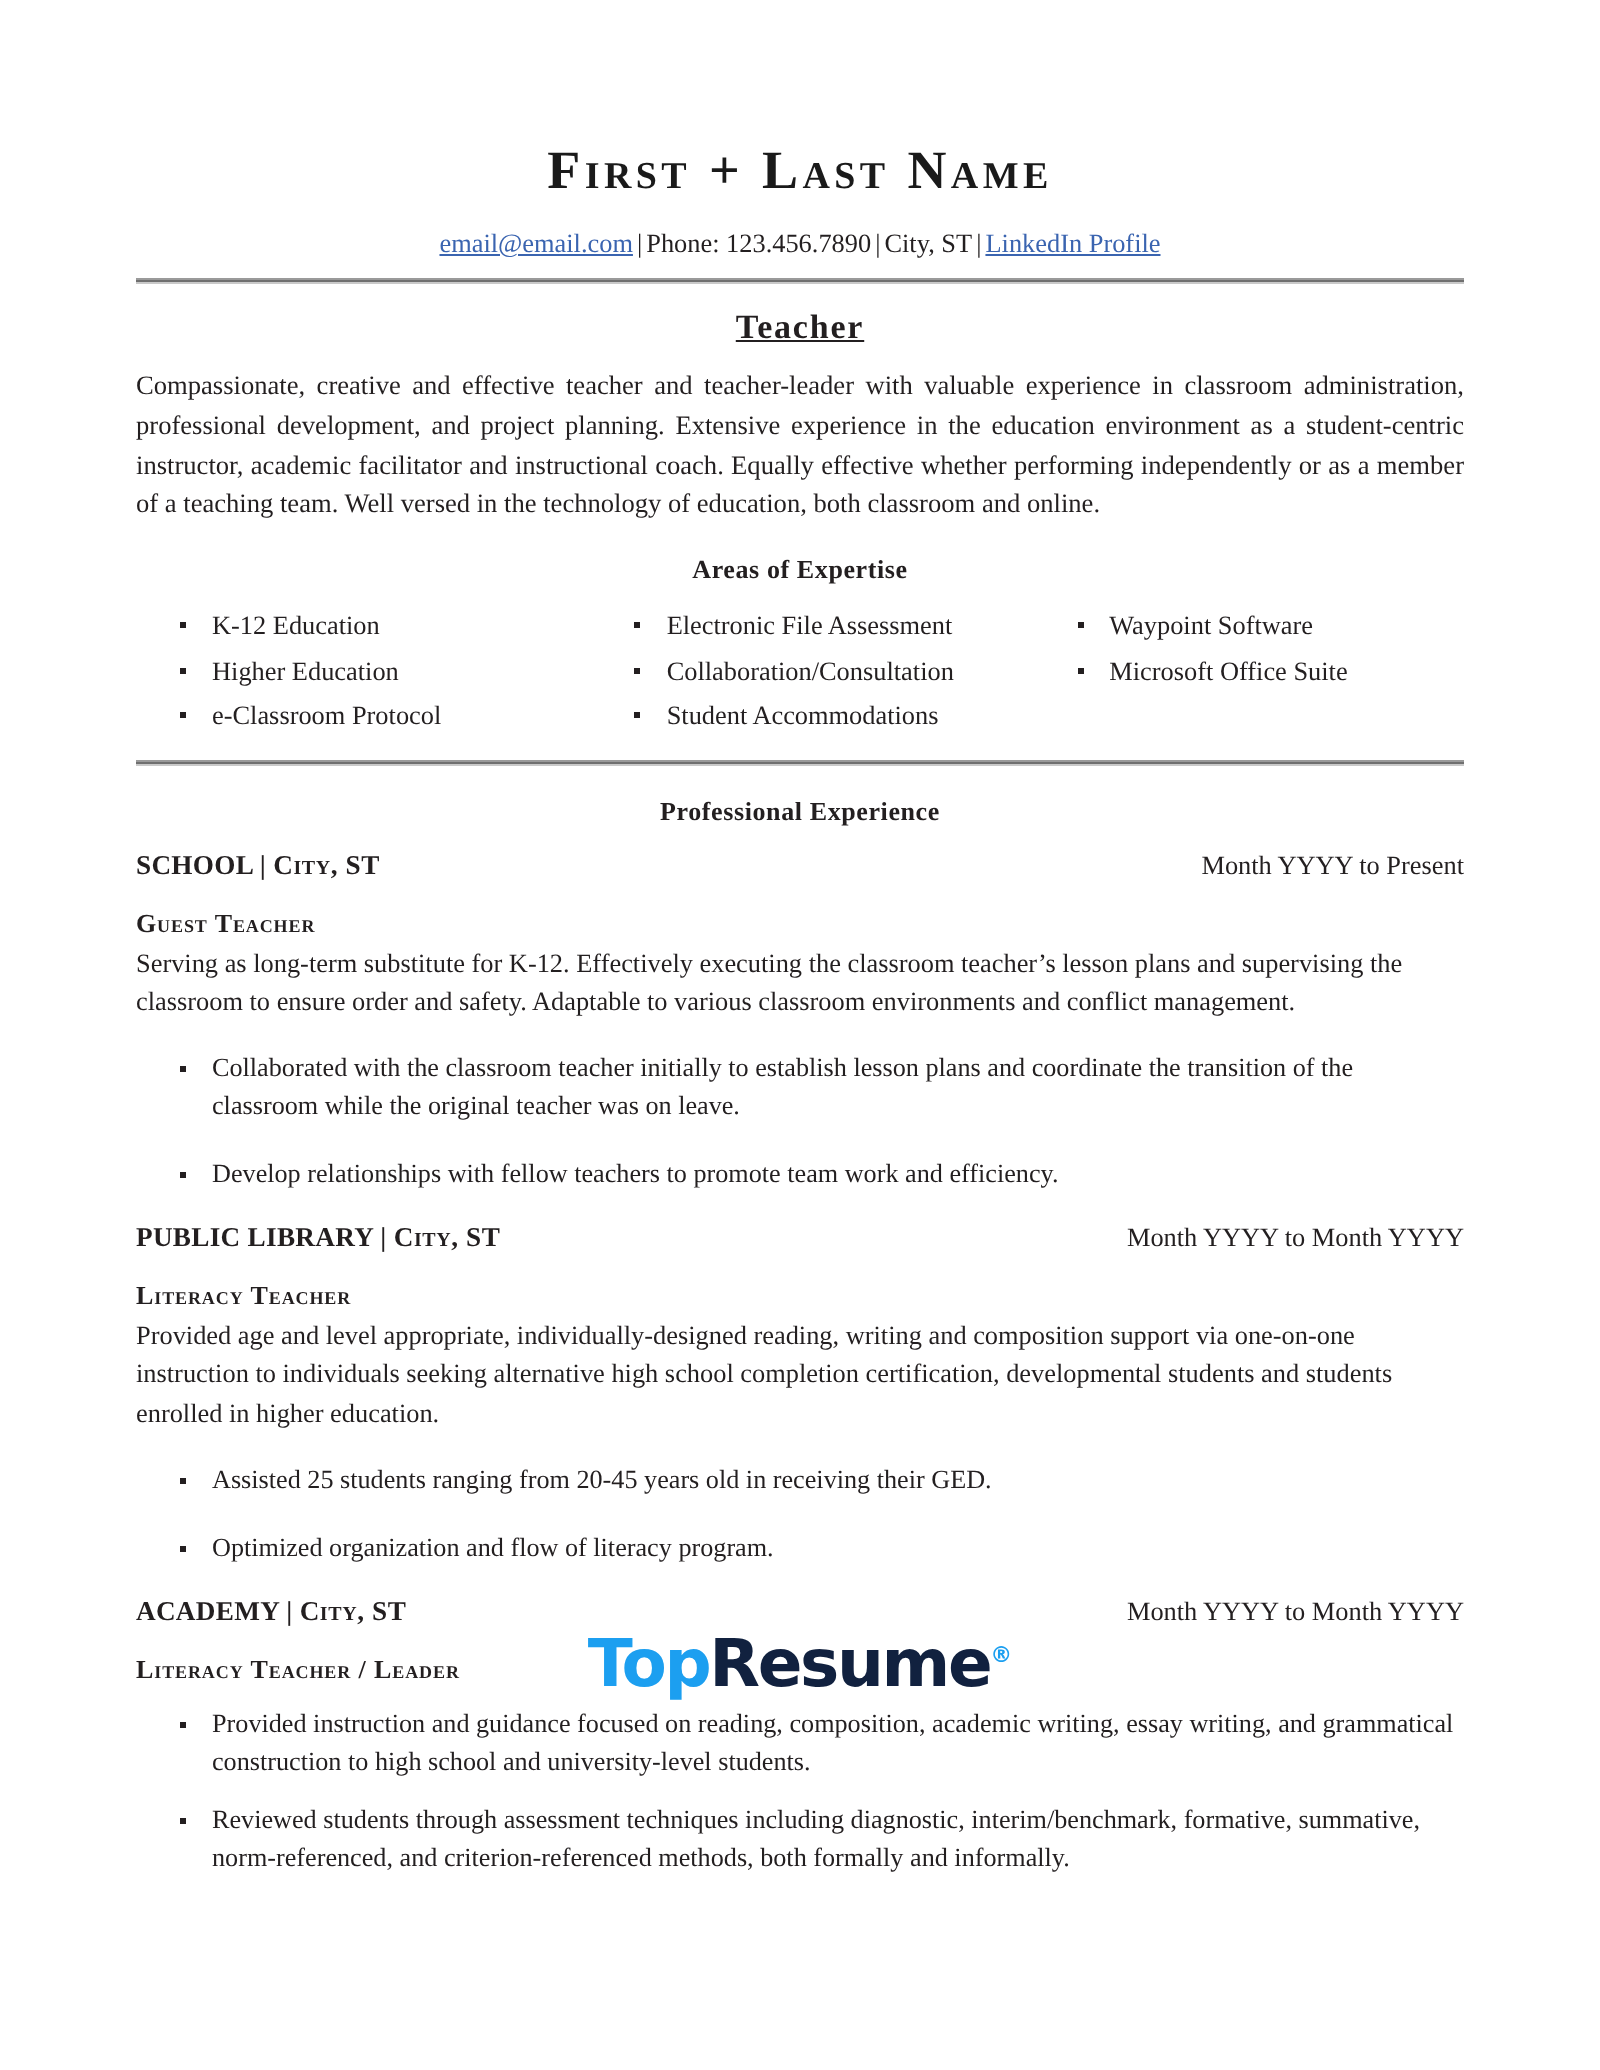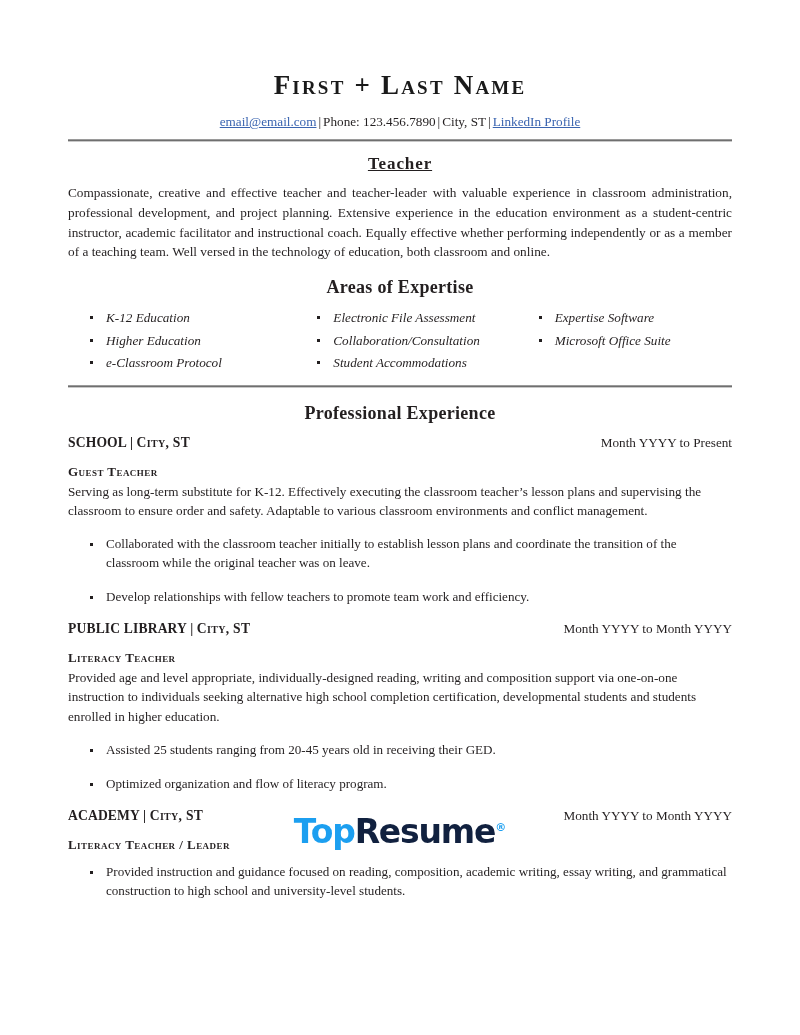--- a/index.html
+++ b/index.html
@@ -71,36 +71,35 @@
   .summary {
     text-align: justify;
     font-size: 13.3px;
     line-height: 1.48;
     margin: 9px 0 15px 0;
   }
 
   
   .section-heading {
     text-align: center;
-    font-size: 18px;
+    font-size: 13px;
     font-weight: 700;
     letter-spacing: 0.3px;
     margin: 15px 0 0 0;
   }
 
   
   .skills {
     display: flex;
     margin: 9px 0 0 0;
   }
   .skills-col {
     flex: 1 1 33.33%;
     padding-left: 22px;
     box-sizing: border-box;
-    font-style: italic;
   }
   .skills-col:first-child { padding-left: 16px; }
   .skill-item {
     position: relative;
     font-size: 13.2px;
     line-height: 1.72;
     padding-left: 22px;
   }
   .skill-item::before {
     content: "";
@@ -221,21 +220,21 @@
       <div class="skill-item">K-12 Education</div>
       <div class="skill-item">Higher Education</div>
       <div class="skill-item">e-Classroom Protocol</div>
     </div>
     <div class="skills-col">
       <div class="skill-item">Electronic File Assessment</div>
       <div class="skill-item">Collaboration/Consultation</div>
       <div class="skill-item">Student Accommodations</div>
     </div>
     <div class="skills-col">
-      <div class="skill-item">Expertise Software</div>
+      <div class="skill-item">Waypoint Software</div>
       <div class="skill-item">Microsoft Office Suite</div>
     </div>
   </div>
 
   <div class="rule second"></div>
 
   <div class="section-heading">Professional Experience</div>
 
   <div class="job first">
     <div class="job-head">
@@ -264,20 +263,21 @@
   </div>
 
   <div class="job">
     <div class="job-head">
       <div class="job-company"><span>ACADEMY</span> <span>|</span> <span class="loc">City, ST</span></div>
       <div class="job-dates">Month YYYY to Month YYYY</div>
     </div>
     <div class="job-role">Literacy Teacher / Leader</div>
     <ul class="job-bullets loose">
       <li>Provided instruction and guidance focused on reading, composition, academic writing, essay writing, and grammatical construction to high school and university-level students.</li>
+      <li>Reviewed students through assessment techniques including diagnostic, interim/benchmark, formative, summative, norm-referenced, and criterion-referenced methods, both formally and informally.</li>
     </ul>
   </div>
 
   <div class="footer">
     <div class="logo"><span class="top">Top</span><span class="resume">Resume</span><span class="reg">®</span></div>
   </div>
 
 </div>
 
 </body></html>

